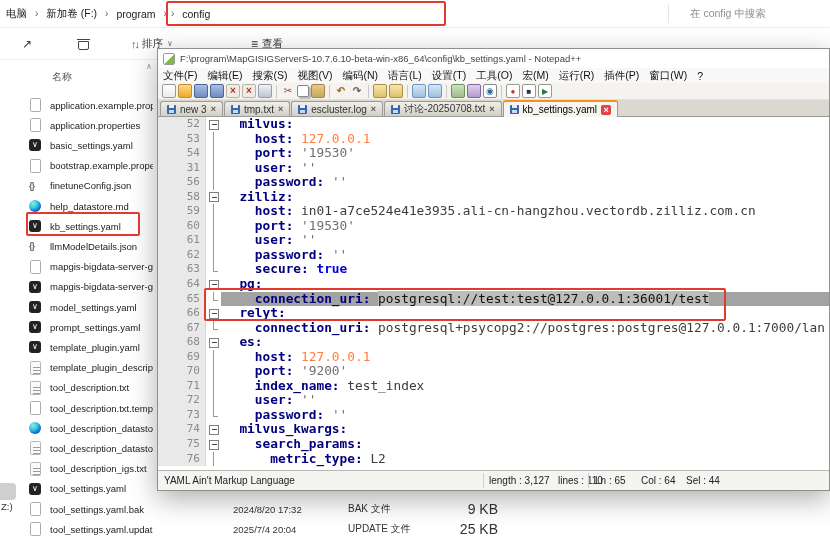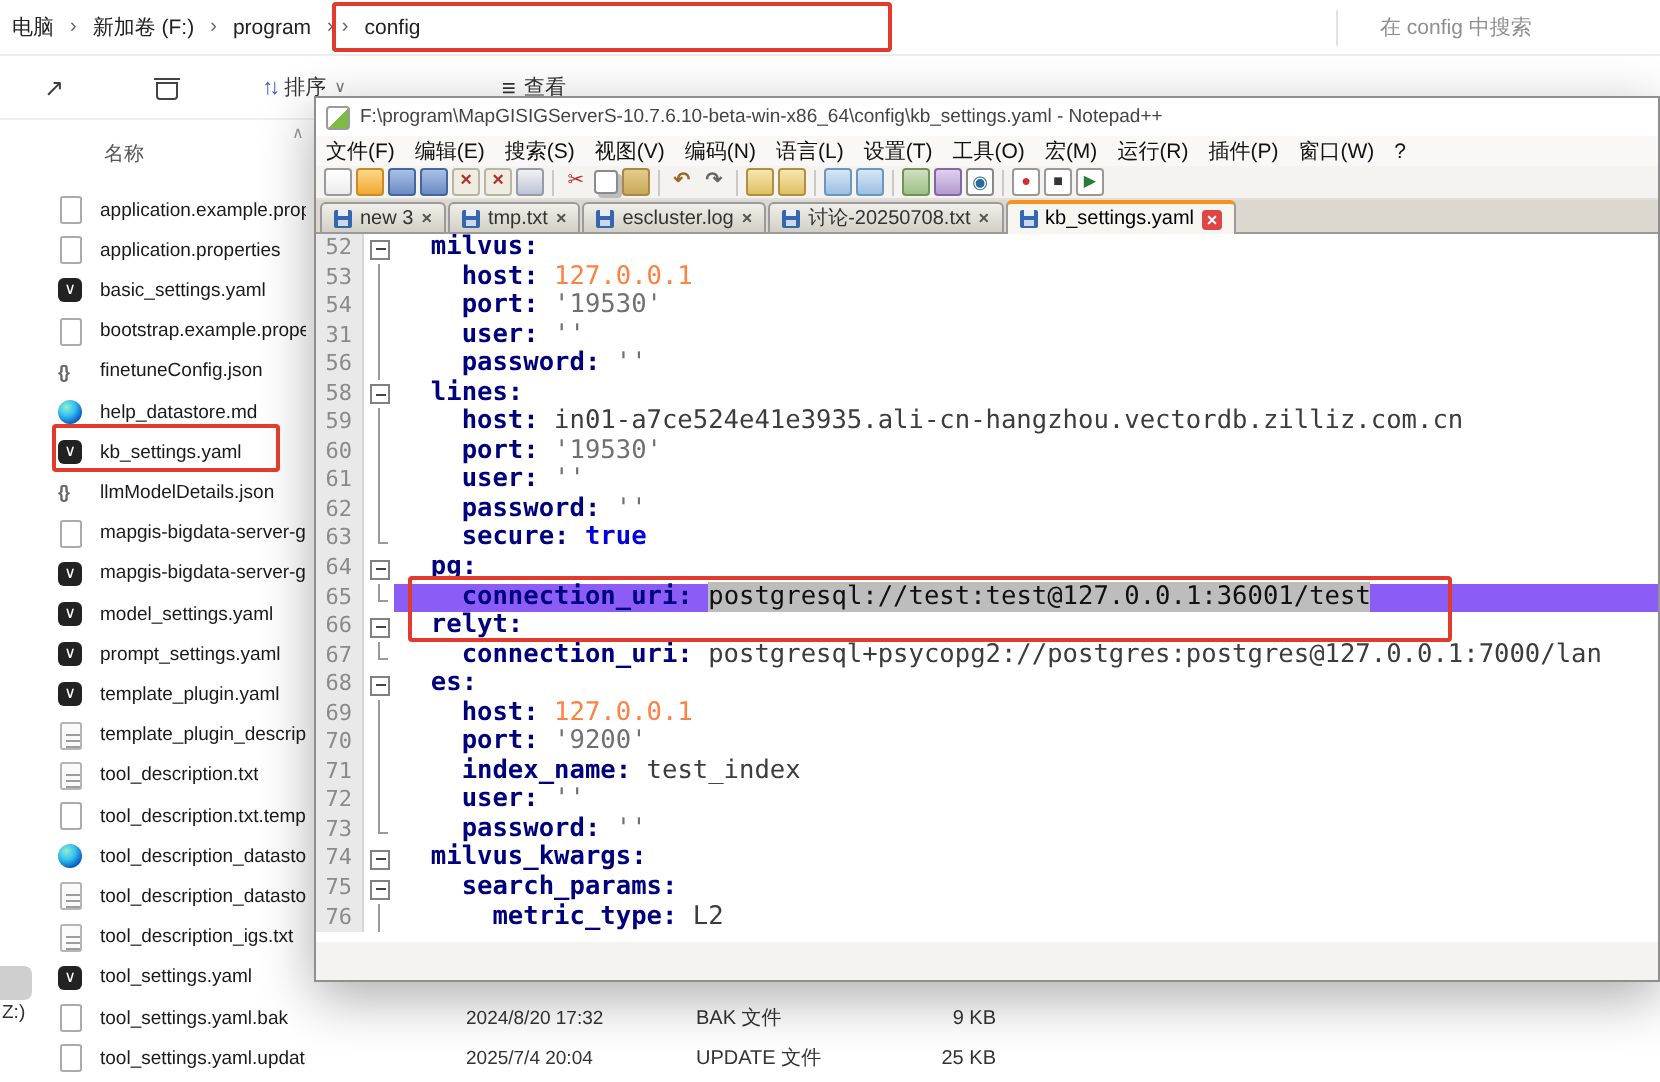--- a/index.html
+++ b/index.html
@@ -26,21 +26,21 @@
   .dd { font-size:8px; color:#777; }
 
   .col-header { position:absolute; left:52px; top:70px; font-size:10px; color:#555; }
   .list-chevron { position:absolute; left:146px; top:62px; font-size:8px; color:#999; }
 
   .file-row { position:absolute; left:28px; width:500px; height:20px; display:flex; align-items:center; }
   .file-ic { width:14px; margin-right:8px; display:flex; justify-content:center; flex:none; }
   .file-name { font-size:9.5px; color:#1a1a1a; white-space:nowrap; overflow:hidden; max-width:103px; }
   .f-date { position:absolute; left:205px; font-size:9.5px; color:#333; white-space:nowrap; }
   .f-type { position:absolute; left:320px; font-size:10px; color:#333; white-space:nowrap; }
-  .f-size { position:absolute; left:400px; width:70px; text-align:right; font-size:10px; color:#333; }
+  .f-size { position:absolute; left:400px; width:70px; text-align:right; font-size:14px; color:#333; }
 
   .ic-file { width:11px; height:14px; background:#fff; border:1px solid #ababab; border-radius:1.5px; }
   .ic-text { width:11px; height:14px; background:#fafafa; border:1px solid #b5b5b5; border-radius:1.5px;
     background-image:repeating-linear-gradient(#fafafa 0 2px,#9c9c9c 2px 3px); background-size:7px 100%; background-position:2px 3px; background-repeat:no-repeat; }
   .ic-yaml { width:12px; height:12px; background:#222; border-radius:3px; color:#fff; font-size:8px; line-height:11px; text-align:center; }
   .ic-json { width:12px; height:14px; color:#666; font-size:9px; font-weight:bold; line-height:14px; letter-spacing:-1px; }
   .ic-edge { width:12px; height:12px; border-radius:50%;
     background:radial-gradient(circle at 35% 30%, #8df0c8 0%, #35c1f1 38%, #0b62c4 72%, #0a3e8c 100%); }
 
   .nav-sel { position:absolute; left:0; top:483px; width:16px; height:17px; background:#cfcfcf; border-radius:0 4px 4px 0; }
@@ -92,30 +92,30 @@
     background:linear-gradient(#f0efe9,#d2cfc5); font-size:10px; color:#333; white-space:nowrap; position:relative; }
   .tab.active { background:#f7f5f0; border-top:2px solid #f79220; height:17px; color:#000; margin-bottom:-1px; }
   .fl { width:9px; height:9px; background:#3566b0; border-radius:1px; position:relative; flex:none; }
   .fl::before { content:""; position:absolute; left:2px; top:0; width:5px; height:3px; background:#e8eefa; }
   .fl::after { content:""; position:absolute; left:2px; bottom:1px; width:5px; height:3px; background:#cdd8ee; }
   .tab-x { font-size:9px; font-weight:bold; color:#555; line-height:10px; }
   .tab.active .tab-x { color:#fff; background:#e04545; width:10px; height:10px; text-align:center; border-radius:2px; }
 
   .npp-editor { position:absolute; left:0; top:68px; width:671px; height:354px; background:#fff; overflow:hidden; }
   .ed-line { display:flex; height:14.55px; align-items:stretch; }
-  .gut { width:24px; padding-right:5px; background:#e9e9e9; color:#8a8a8a; text-align:right;
+  .gut { width:48px; padding-right:5px; background:#e9e9e9; color:#8a8a8a; text-align:right;
     font:11px/14.55px "DejaVu Sans Mono",monospace; border-right:1px solid #d8d8d8; flex:none; }
   .fm { width:15px; position:relative; background:#fff; flex:none; }
   .fm-l::before { content:""; position:absolute; left:7px; top:0; bottom:0; width:1px; background:#9a9a9a; }
   .fm-e::before { content:""; position:absolute; left:7px; top:0; height:58%; width:1px; background:#9a9a9a; }
   .fm-e::after { content:""; position:absolute; left:7px; top:58%; width:5px; height:1px; background:#9a9a9a; }
   .fm-b::before { content:""; position:absolute; left:3px; top:2.5px; width:8px; height:8px; border:1px solid #808080; background:#fff; }
   .fm-b::after { content:""; position:absolute; left:5.5px; top:7px; width:5px; height:1px; background:#444; }
   .code { flex:1; white-space:pre; font:12.8px/14.55px "DejaVu Sans Mono",monospace; padding-left:3px; color:#3c3c3c; }
-  .ed-line.cur .code { background:#8b5cf6; }
+  .ed-line.cur .code { background:#a3a3a3; }
   .tk-k { color:#00007f; font-weight:bold; }
   .tk-n { color:#ff8040;text-align:center; }
   .tk-s { color:#707070; }
   .tk-v { color:#3c3c3c; }
   .tk-b { color:#0000e0; font-weight:bold; }
   .tk-sel { background:#bdbdbd; color:#101010; }
 
   .npp-status { position:absolute; left:0; bottom:0; width:671px; height:20px; background:#f5f4f1;
     border-top:1px solid #b5b5b5; font-size:10px; color:#222; }
   .st { position:absolute; top:4px; white-space:nowrap; }
@@ -412,21 +412,21 @@
         <span class="code"><span class="tk-k">    user:</span><span class="tk-s"> ''</span></span>
       </div>
       <div class="ed-line">
         <span class="gut">56</span>
         <span class="fm fm-l"></span>
         <span class="code"><span class="tk-k">    password:</span><span class="tk-s"> ''</span></span>
       </div>
       <div class="ed-line">
         <span class="gut">58</span>
         <span class="fm fm-b"></span>
-        <span class="code"><span class="tk-k">  lines:</span></span>
+        <span class="code"><span class="tk-k">  zilliz:</span></span>
       </div>
       <div class="ed-line">
         <span class="gut">59</span>
         <span class="fm fm-l"></span>
         <span class="code"><span class="tk-k">    host:</span><span class="tk-v"> in01-a7ce524e41e3935.ali-cn-hangzhou.vectordb.zilliz.com.cn</span></span>
       </div>
       <div class="ed-line">
         <span class="gut">60</span>
         <span class="fm fm-l"></span>
         <span class="code"><span class="tk-k">    port:</span><span class="tk-s"> '19530'</span></span>
@@ -505,17 +505,27 @@
         <span class="gut">75</span>
         <span class="fm fm-b"></span>
         <span class="code"><span class="tk-k">    search_params:</span></span>
       </div>
       <div class="ed-line">
         <span class="gut">76</span>
         <span class="fm fm-l"></span>
         <span class="code"><span class="tk-k">      metric_type:</span><span class="tk-v"> L2</span></span>
       </div>
     </div>
+  <div class="npp-status">
+    <span class="st st-lang">YAML Ain't Markup Language</span>
+    <span class="st-div1"></span>
+    <span class="st st-length">length : 3,127</span>
+    <span class="st st-lines">lines : 110</span>
+    <span class="st-div2"></span>
+    <span class="st st-ln">Ln : 65</span>
+    <span class="st st-col">Col : 64</span>
+    <span class="st st-sel">Sel : 44</span>
+  </div>
 </div>
 
 <div class="anno anno-breadcrumb"></div>
 <div class="anno anno-file"></div>
 <div class="anno anno-code"></div>
 
 </body></html>

